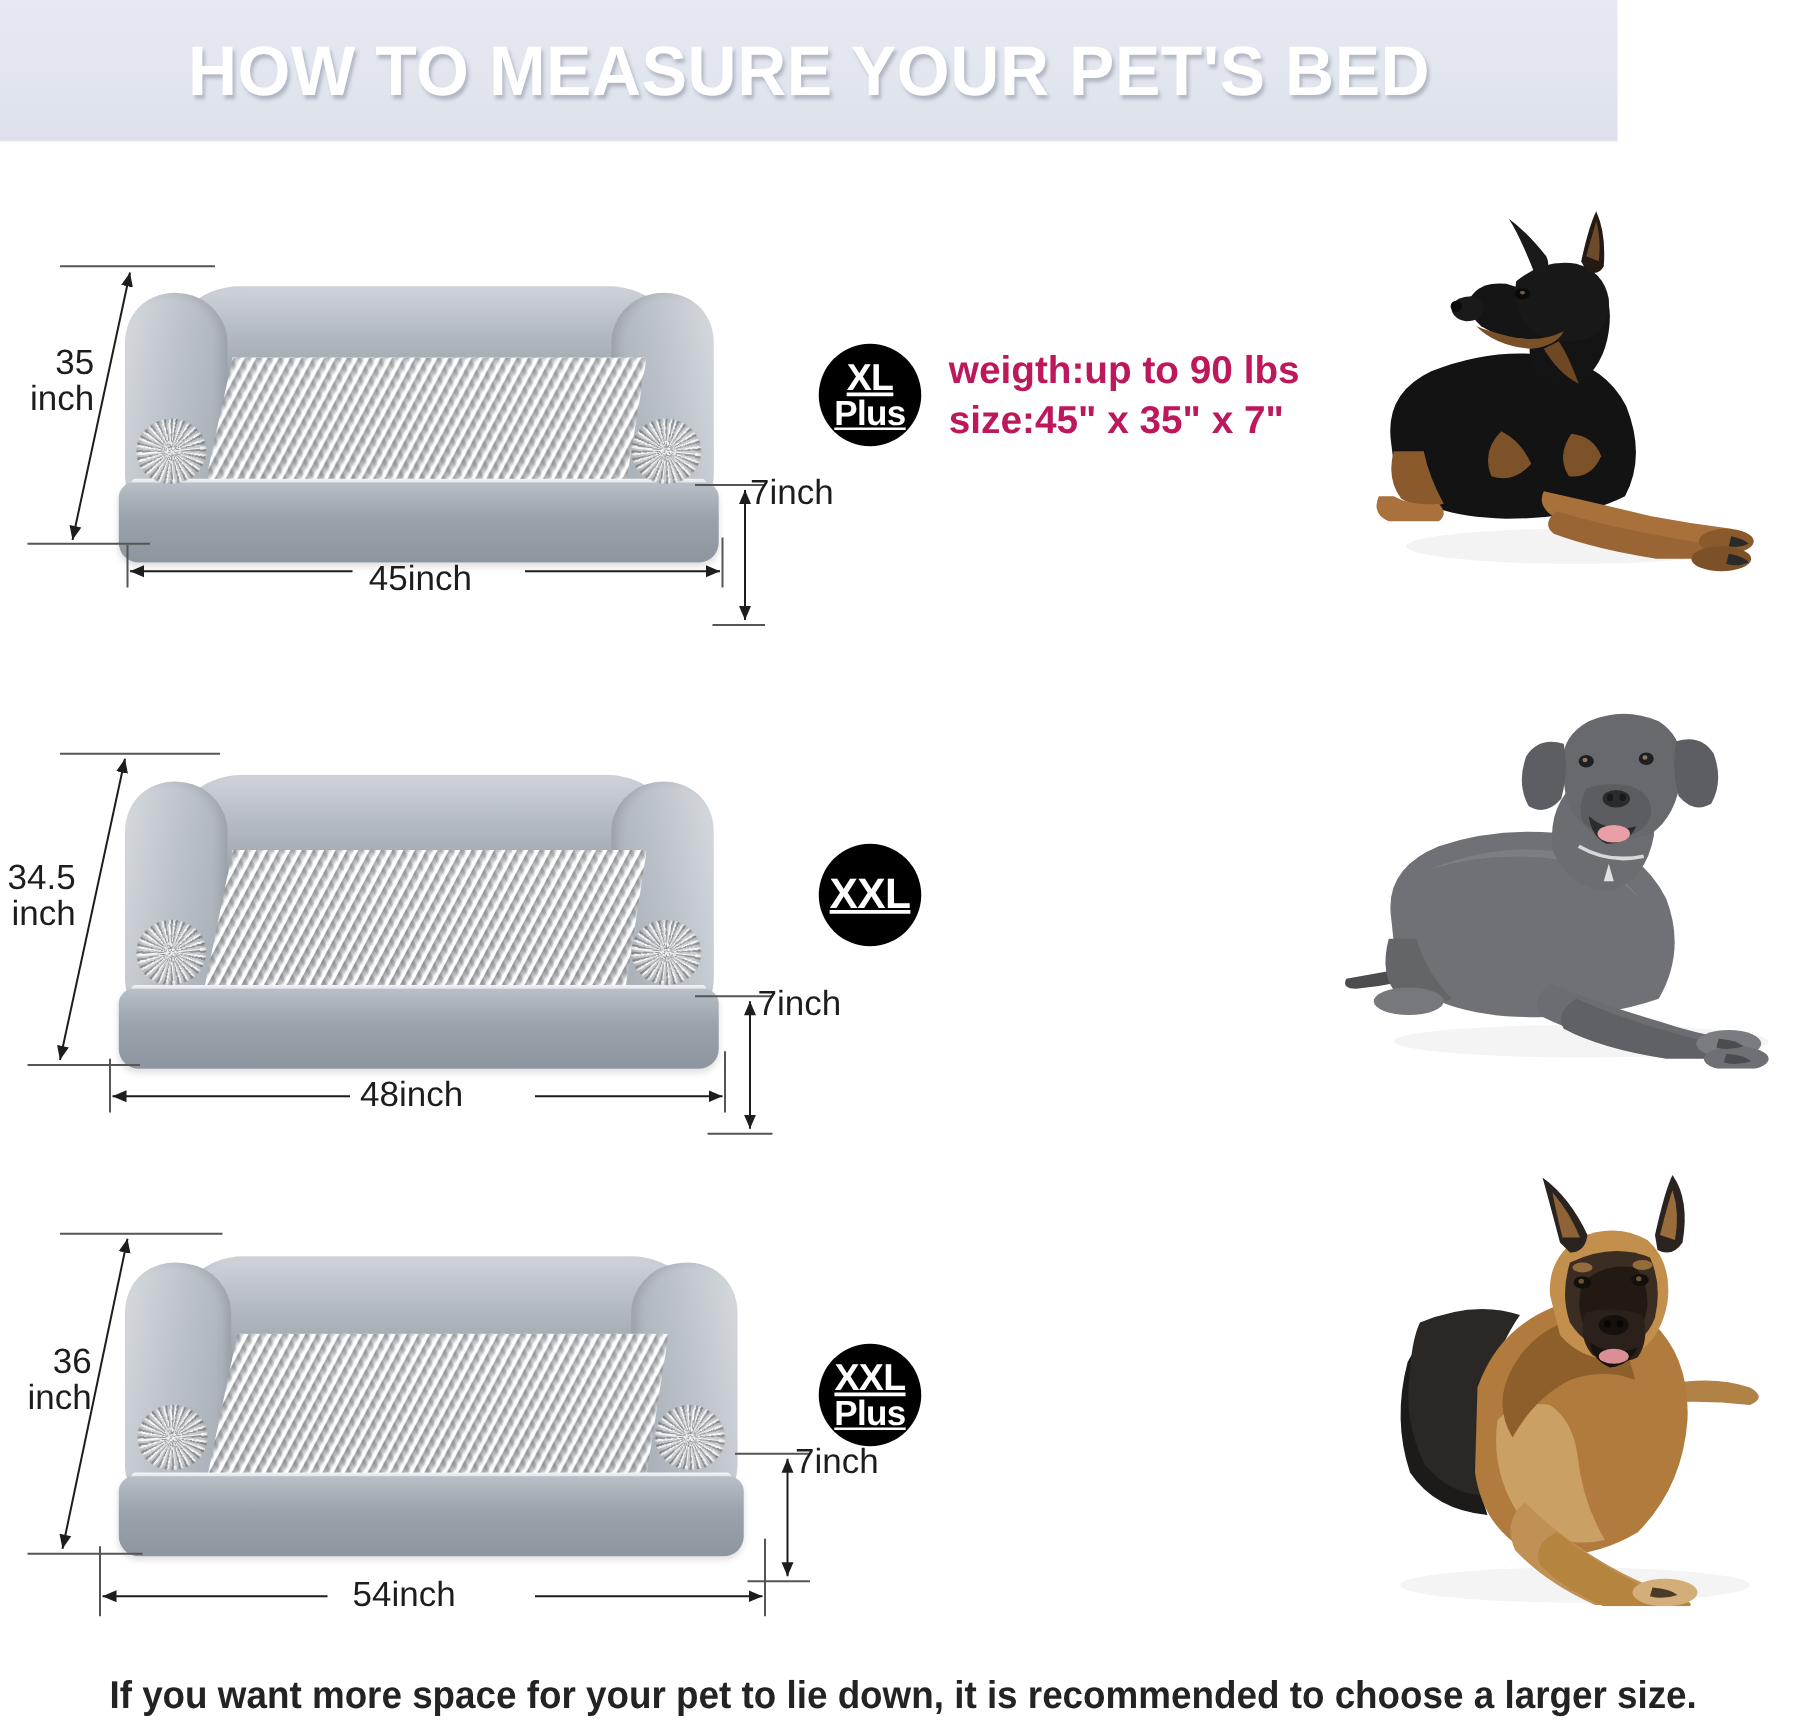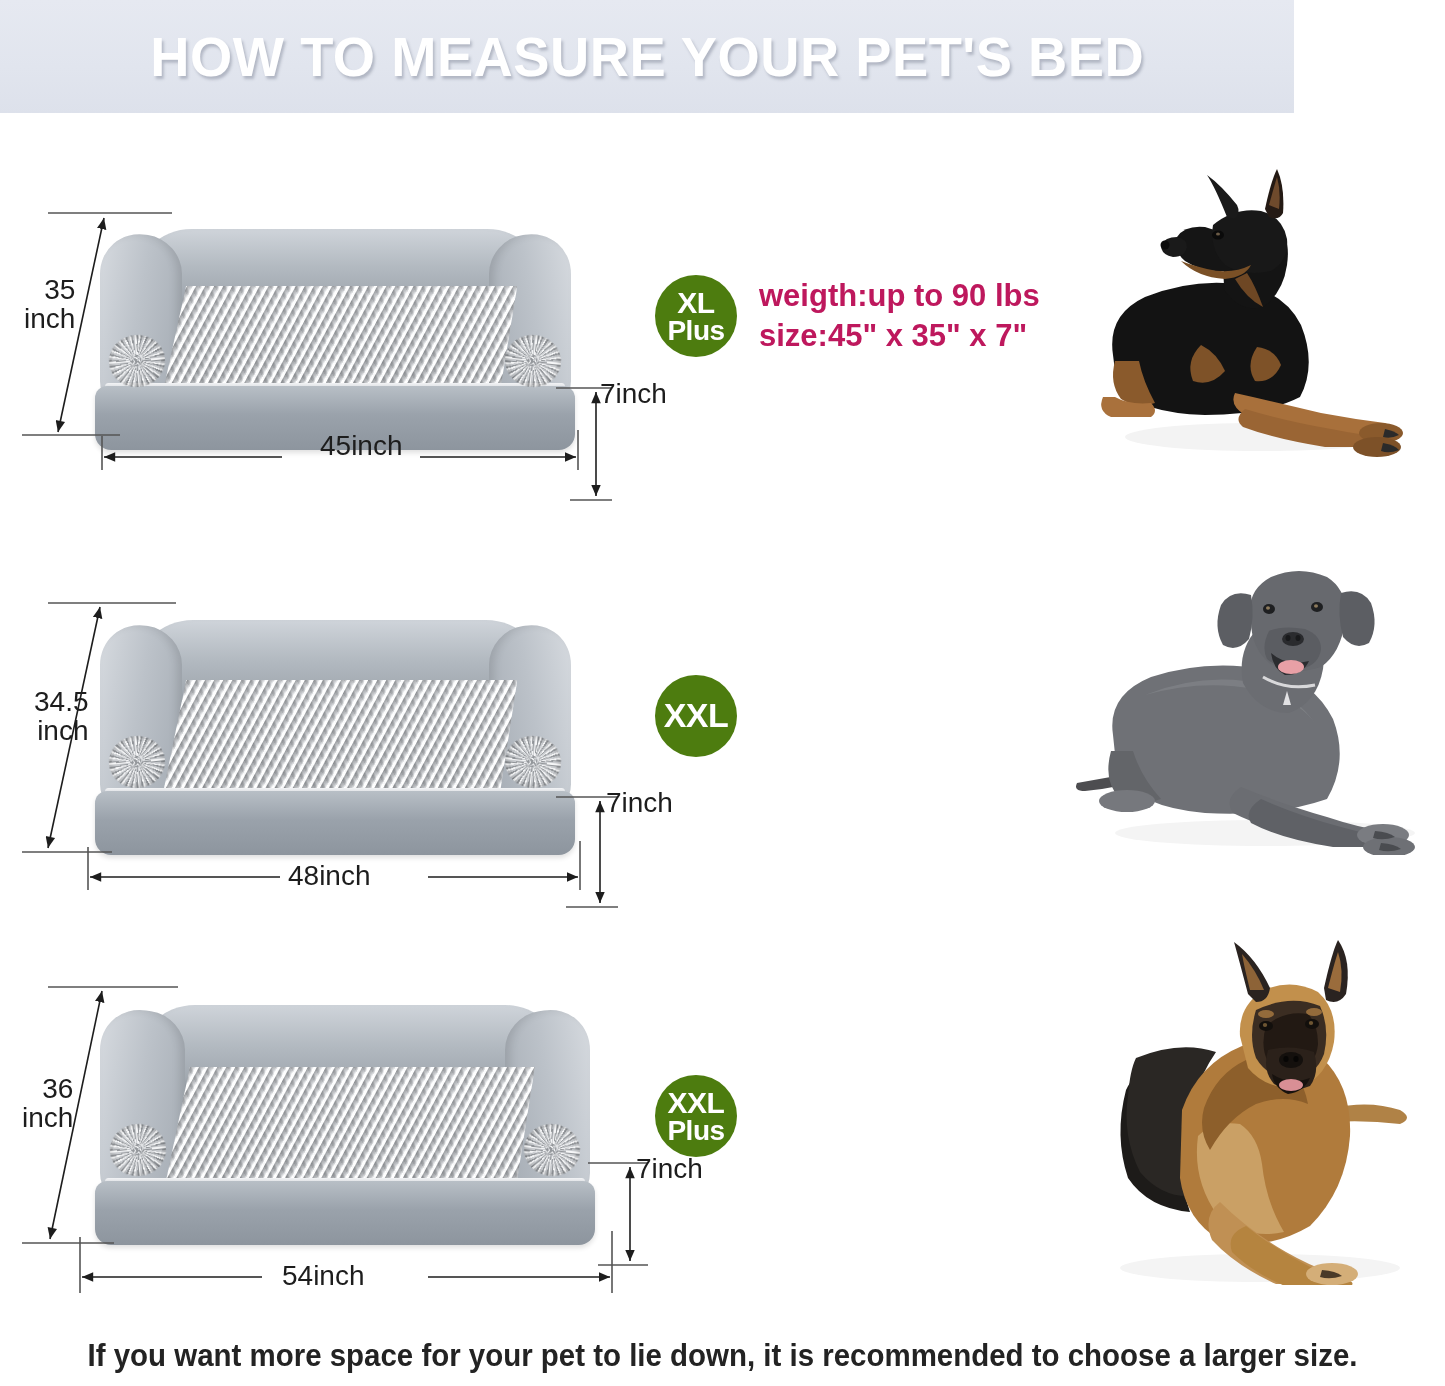--- a/index.html
+++ b/index.html
@@ -182,30 +182,31 @@
     align-items: center;
     gap: 22px;
   }
   #spec-1 { left: 655px; top: 135px; }
   #spec-2 { left: 655px; top: 130px; }
   #spec-3 { left: 655px; top: 140px; }
 
   .badge {
     width: 82px; height: 82px;
     border-radius: 50%;
-    background: #4d7c0f;
+    background: #000000;
     color: #ffffff;
     display: flex;
     flex-direction: column;
     align-items: center;
     justify-content: center;
     font-family: "Liberation Sans Narrow", "Liberation Sans", sans-serif;
     font-weight: 700;
     line-height: 0.98;
     flex: 0 0 auto;
+    text-decoration: underline;
   }
   .badge .b-top { font-size: 30px; letter-spacing: -0.5px; }
   .badge .b-bot { font-size: 28px; letter-spacing: -0.5px; }
   .badge.single .b-top { font-size: 34px; }
 
   .spec-lines {
     font-family: "Liberation Sans", sans-serif;
     font-weight: 700;
     font-size: 31px;
     color: #be185d;
@@ -282,21 +283,21 @@
       <line x1="570" y1="360" x2="612" y2="360" stroke="#555" stroke-width="1.6"></line>
       <line x1="556" y1="248" x2="612" y2="248" stroke="#555" stroke-width="1.6"></line>
 
       <line x1="596" y1="252" x2="596" y2="356" stroke="#1d1d1d" stroke-width="1.6" marker-start="url(#ah1b)" marker-end="url(#ah1)"></line>
     </svg>
 
     <div class="dim-text dim-depth" style="left:24px; top:136px;">
       <span class="num">35</span>
       <span class="unit">inch</span>
     </div>
-    <div class="dim-text" style="left:295px; top:292px;margin-left:25px;">45inch</div>
+    <div class="dim-text" style="left:295px; top:309px;">45inch</div>
     <div class="dim-text" style="left:600px; top:240px;">7inch</div>
   </div>
 
   <div class="spec-block" id="spec-1">
     <div class="badge">
       <span class="b-top">XL</span>
       <span class="b-bot">Plus</span>
     </div>
     <div class="spec-lines">
       <div>weigth:up to 90 lbs</div>
@@ -374,21 +375,21 @@
       <line x1="48" y1="303" x2="100" y2="62" stroke="#1d1d1d" stroke-width="1.6" marker-end="url(#ah2)" marker-start="url(#ah2b)"></line>
       <line x1="88" y1="302" x2="88" y2="345" stroke="#555" stroke-width="1.6"></line>
       <line x1="580" y1="296" x2="580" y2="345" stroke="#555" stroke-width="1.6"></line>
       <line x1="90" y1="332" x2="280" y2="332" stroke="#1d1d1d" stroke-width="1.6" marker-start="url(#ah2b)"></line>
       <line x1="428" y1="332" x2="578" y2="332" stroke="#1d1d1d" stroke-width="1.6" marker-end="url(#ah2)"></line>
       <line x1="566" y1="362" x2="618" y2="362" stroke="#555" stroke-width="1.6"></line>
       <line x1="556" y1="252" x2="618" y2="252" stroke="#555" stroke-width="1.6"></line>
       <line x1="600" y1="256" x2="600" y2="358" stroke="#1d1d1d" stroke-width="1.6" marker-start="url(#ah2b)" marker-end="url(#ah2)"></line>
     </svg>
 
-    <div class="dim-text dim-depth" style="left:6px; top:143px;margin-left:28px;">
+    <div class="dim-text dim-depth" style="left:6px; top:143px;">
       <span class="num">34.5</span>
       <span class="unit">inch</span>
     </div>
     <div class="dim-text" style="left:288px; top:317px;">48inch</div>
     <div class="dim-text" style="left:606px; top:244px;">7inch</div>
   </div>
 
   <div class="spec-block" id="spec-2">
     <div class="badge single">
       <span class="b-top">XXL</span>

